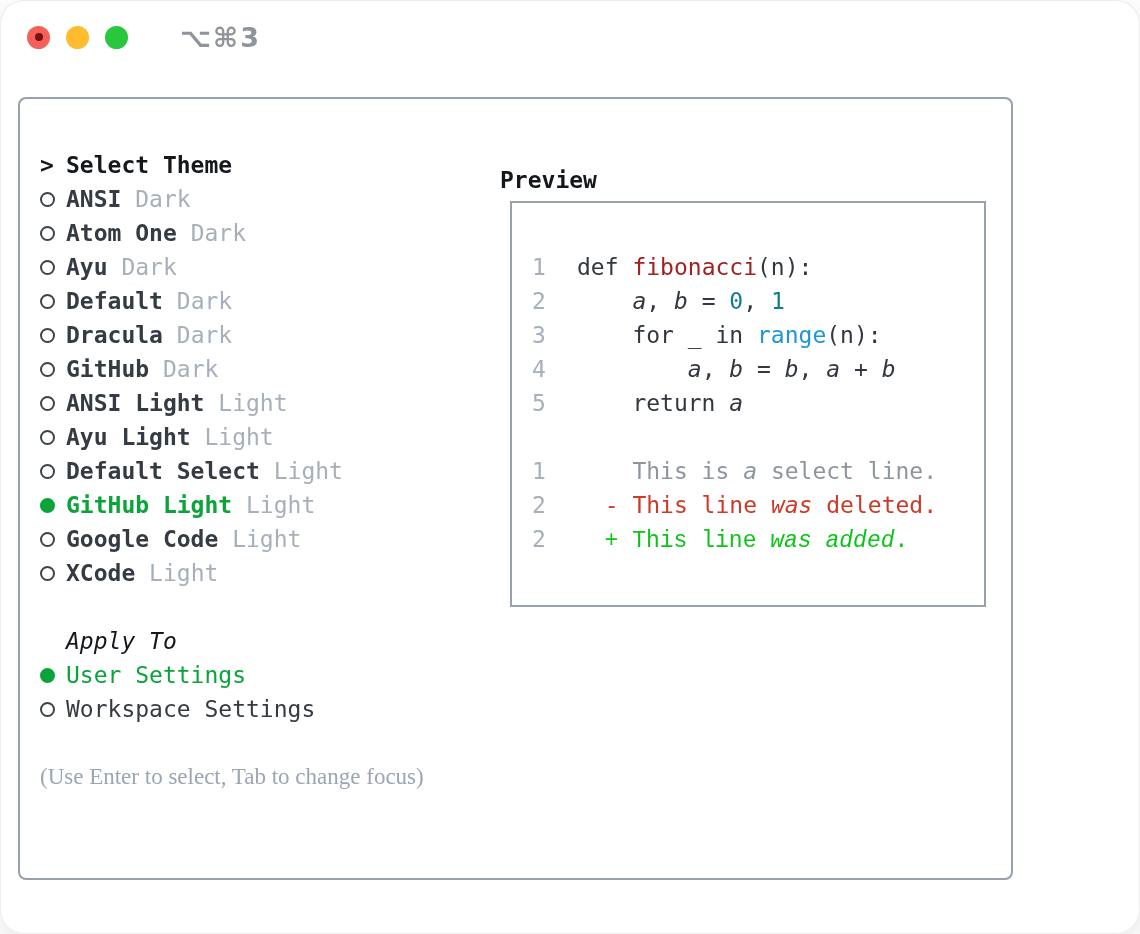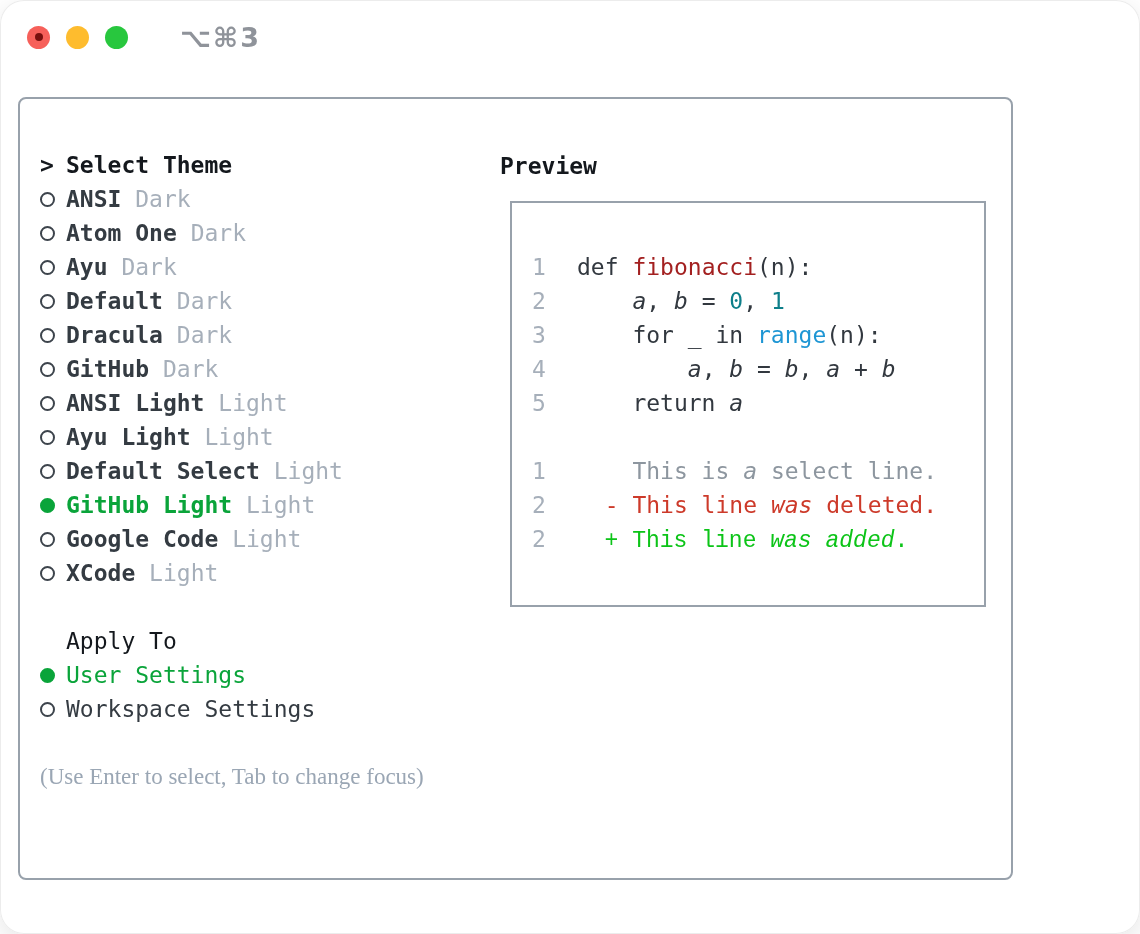--- a/index.html
+++ b/index.html
@@ -31,27 +31,27 @@
   .left{position:absolute;left:20px;top:49px;font-size:23px;line-height:34px;color:var(--code-text);}
   .row{display:flex;align-items:center;height:34px;white-space:pre;}
   .slot{display:inline-flex;width:26px;align-items:center;flex:0 0 26px;}
   .cursor{font-weight:700;color:var(--header-black);}
   .hdr{font-weight:700;color:var(--header-black);}
   .radio{width:15px;height:15px;box-sizing:border-box;border:2px solid #3d444c;border-radius:50%;}
   .radio.sel{background:var(--accent-green);border-color:var(--accent-green);}
   .tname{color:#343b42;font-weight:bold;}
   .tname.sel{color:var(--accent-green);}
   .tvariant{color:var(--dim-gray);white-space:pre;}
-  .applyhdr{color:var(--header-black);}
+  .applyhdr{color:var(--header-black);font-style:italic;}
   .aname{color:#343b42;}
   .aname.sel{color:var(--accent-green);}
   .spacer{height:34px;}
   .hint{width:420px;color:var(--hint-gray);font-size:23px;line-height:34px;font-family:Liberation Serif, serif;}
   
-  .preview-title{position:absolute;left:480px;top:50px;height:34px;line-height:34px;font-size:23px;font-weight:700;color:var(--header-black);}
+  .preview-title{position:absolute;left:480px;top:64px;height:34px;line-height:34px;font-size:23px;font-weight:700;color:var(--header-black);}
   .preview-pane{position:absolute;left:490px;top:102px;width:476px;height:406px;box-sizing:border-box;border:2px solid var(--border-gray);background:#fff;padding-top:47px;overflow:hidden;}
   .pline{display:flex;height:34px;line-height:34px;font-size:23px;}
   .pnum{flex:0 0 45px;width:45px;padding-left:20px;color:var(--dim-gray);}
   .pcode{white-space:pre;}
   .c-code{color:var(--code-text);}
   .c-func{color:var(--func-red);}
   .c-num{color:var(--num-teal);}
   .c-call{color:var(--call-blue);}
   .c-ctx{color:var(--ctx-gray);}
   .c-del{color:var(--diff-del);}

